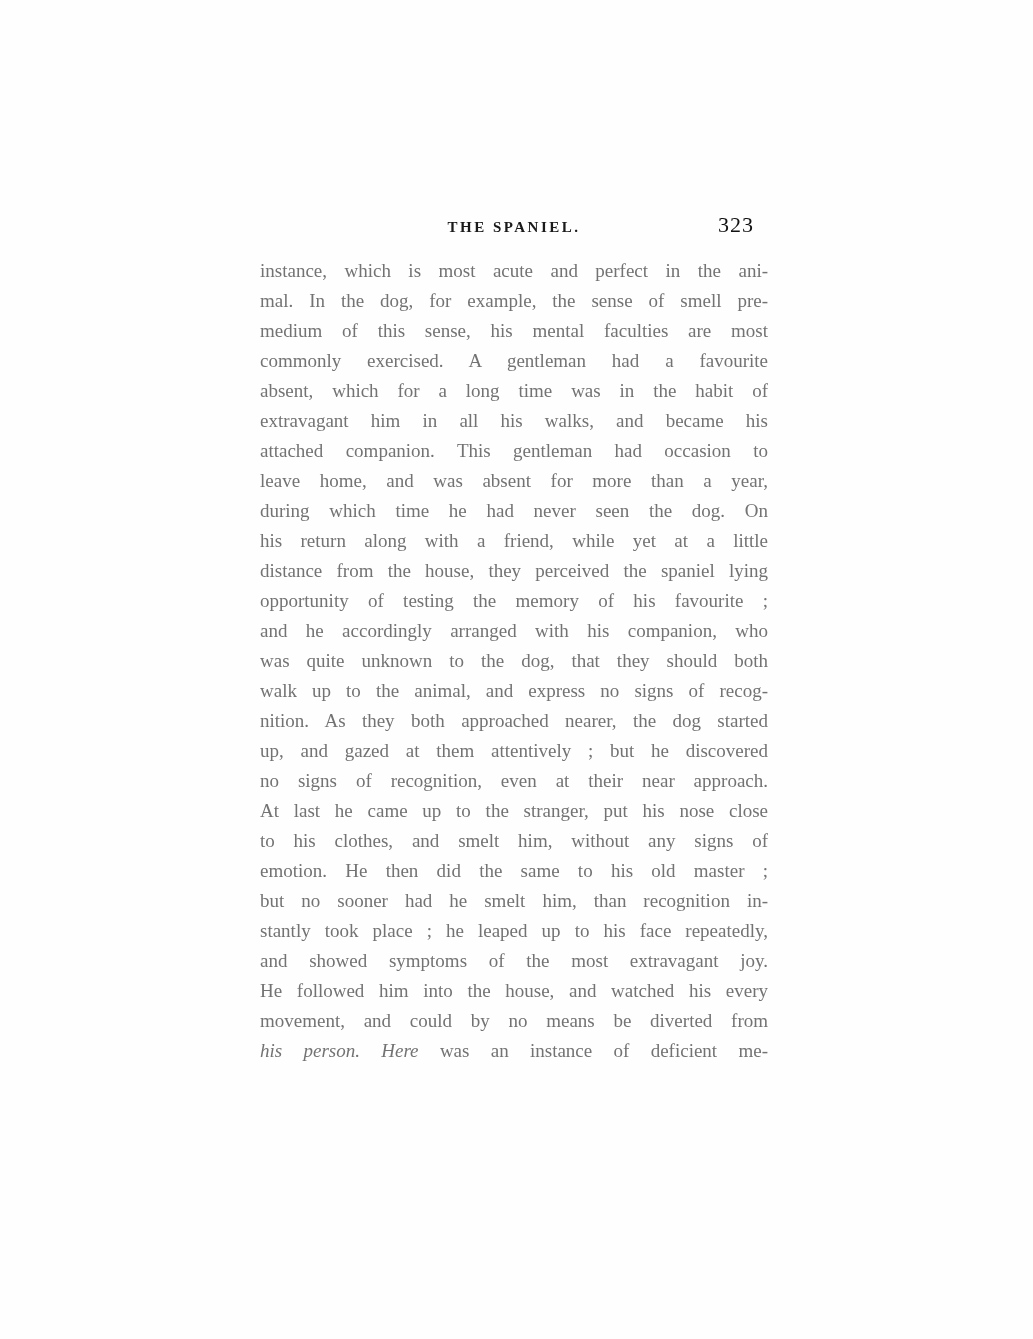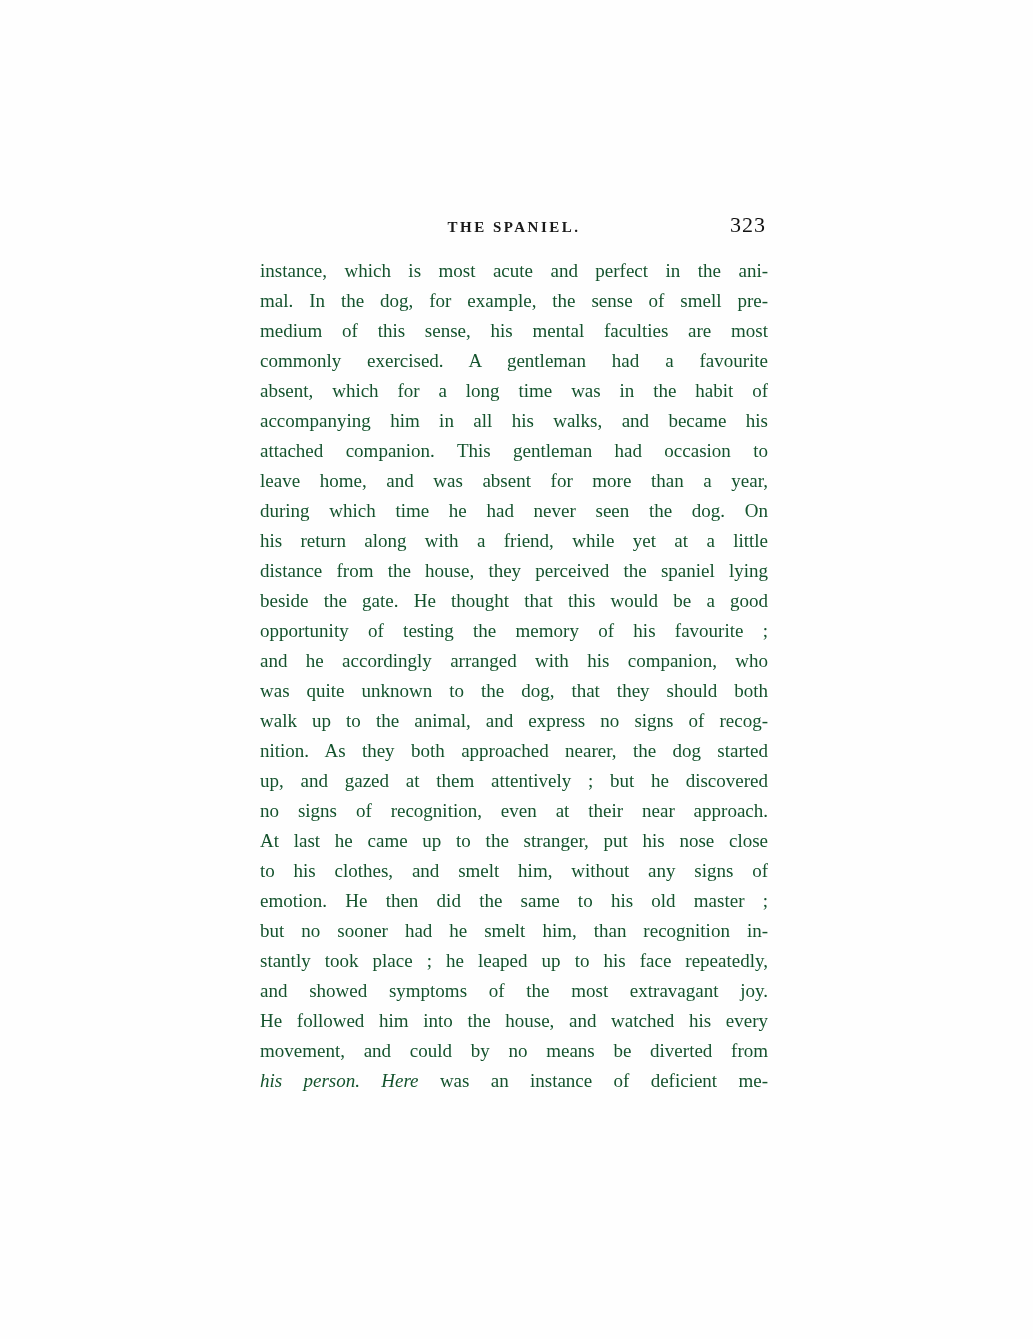--- a/index.html
+++ b/index.html
@@ -33,30 +33,30 @@
       right: 0;
       top: 7px;
       text-align: center;
       font-size: 15px;
       font-weight: bold;
       letter-spacing: 2.5px;
       color: #1a1a1a;
     }
     .page-number {
       position: absolute;
-      right: 2px;
+      right: 14px;
       top: 0;
       font-size: 22px;
       letter-spacing: 1px;
       color: #111;
     }
     .body-text {
       font-size: 19px;
       line-height: 30px;
-      color: #14532d;
+      color: #737373;
     }
     .line {
       text-align: justify;
       text-align-last: justify;
       height: 30px;
       overflow: hidden;
     }
     .italic {
       font-style: italic;
       margin-top: 16px;
@@ -72,27 +72,26 @@
       <div class="header-title">THE SPANIEL.</div>
       <div class="page-number">323</div>
     </div>
 
     <div class="body-text">
         <div class="line">instance, which is most acute and perfect in the ani-</div>
         <div class="line">mal.  In the dog, for example, the sense of smell pre-</div>
         <div class="line">medium of this sense, his mental faculties are most</div>
         <div class="line">commonly exercised.  A gentleman had a favourite</div>
         <div class="line">absent, which for a long time was in the habit of</div>
-        <div class="line">accompanying him in all his walks, and became his</div>
+        <div class="line">extravagant him in all his walks, and became his</div>
         <div class="line">attached companion.  This gentleman had occasion to</div>
         <div class="line">leave home, and was absent for more than a year,</div>
         <div class="line">during which time he had never seen the dog.  On</div>
         <div class="line">his return along with a friend, while yet at a little</div>
         <div class="line">distance from the house, they perceived the spaniel lying</div>
-        <div class="line">beside the gate.  He thought that this would be a good</div>
         <div class="line">opportunity of testing the memory of his favourite ;</div>
         <div class="line">and he accordingly arranged with his companion, who</div>
         <div class="line">was quite unknown to the dog, that they should both</div>
         <div class="line">walk up to the animal, and express no signs of recog-</div>
         <div class="line">nition.  As they both approached nearer, the dog started</div>
         <div class="line">up, and gazed at them attentively ; but he discovered</div>
         <div class="line">no signs of recognition, even at their near approach.</div>
         <div class="line">At last he came up to the stranger, put his nose close</div>
         <div class="line">to his clothes, and smelt him, without any signs of</div>
         <div class="line">emotion.  He then did the same to his old master ;</div>

